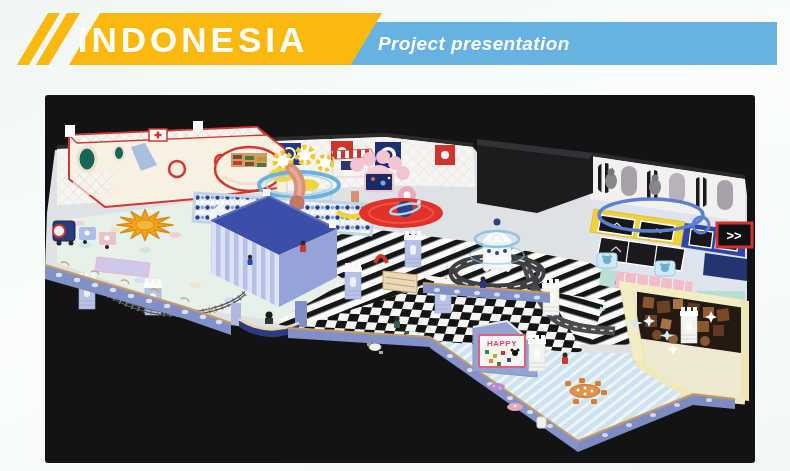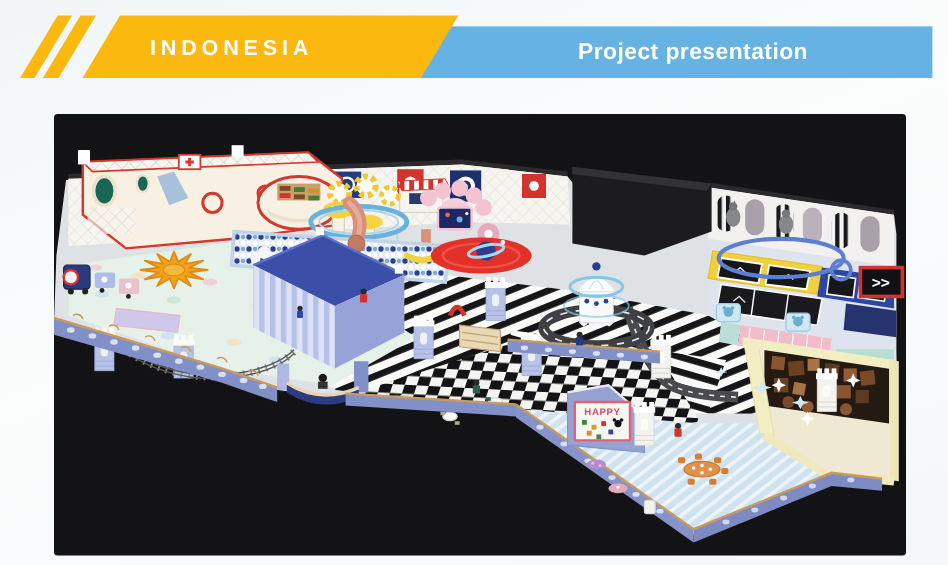--- a/index.html
+++ b/index.html
@@ -1,30 +1,30 @@
 <!DOCTYPE html>
 <html style="--banner_yellow: #fbb90f; --banner_blue: #66b3e3; --panel_bg: #131316; --playhouse_red: #d5362e; --structure_blue: #3c4fa8; --floor_mint: #e6f1ea; --party_floor_blue: #cfe2f0; --room_yellow: #f3edc4; --starburst_orange: #f4a21a;"><head>
 <meta charset="utf-8">
 <style>
   html,body{margin:0;padding:0;background:#dfe3e5;}
   .page{position:relative;width:790px;height:471px;overflow:hidden;
         background:linear-gradient(160deg,#f1f5f6 0%,#fbfdfd 45%,#f4f7f8 100%);
         font-family:"Liberation Sans",sans-serif;}
   .blue-bar{position:absolute;left:348px;top:22px;width:429px;height:43px;
-        background:var(--banner_blue,#66b3e3);display:flex;align-items:center;justify-content:center;z-index:1;}
+        background:var(--banner_blue,#66b3e3);display:flex;align-items:center;z-index:1;font-style:italic;}
   .blue-bar .sub{color:#fff;font-weight:bold;font-size:19px;letter-spacing:.4px;padding-left:30px;}
   .yellow-banner{position:absolute;left:0;top:0;width:100%;height:80px;z-index:2;}
   .yb{position:absolute;top:13px;height:52px;background:var(--banner_yellow,#fbb90f);
       transform:skewX(-31deg);transform-origin:0 0;}
   .yb.s1{left:48px;width:12px;}
   .yb.s2{left:67px;width:13px;}
   .yb.main{left:100px;width:282px;}
   .title-text{position:absolute;left:92px;top:22px;width:202px;height:36px;z-index:3;
       display:flex;align-items:center;justify-content:center;color:#fff;font-weight:bold;
-      font-size:18px;letter-spacing:4px;}
+      font-size:35px;letter-spacing:4px;}
   .render-panel{position:absolute;left:45px;top:95px;width:710px;height:368px;
       background:var(--panel_bg,#131316);border-radius:3px;overflow:hidden;}
   .render-panel svg{display:block;width:710px;height:368px;}
 </style>
 </head>
 <body>
 
 <div class="page">
 
   <header>

